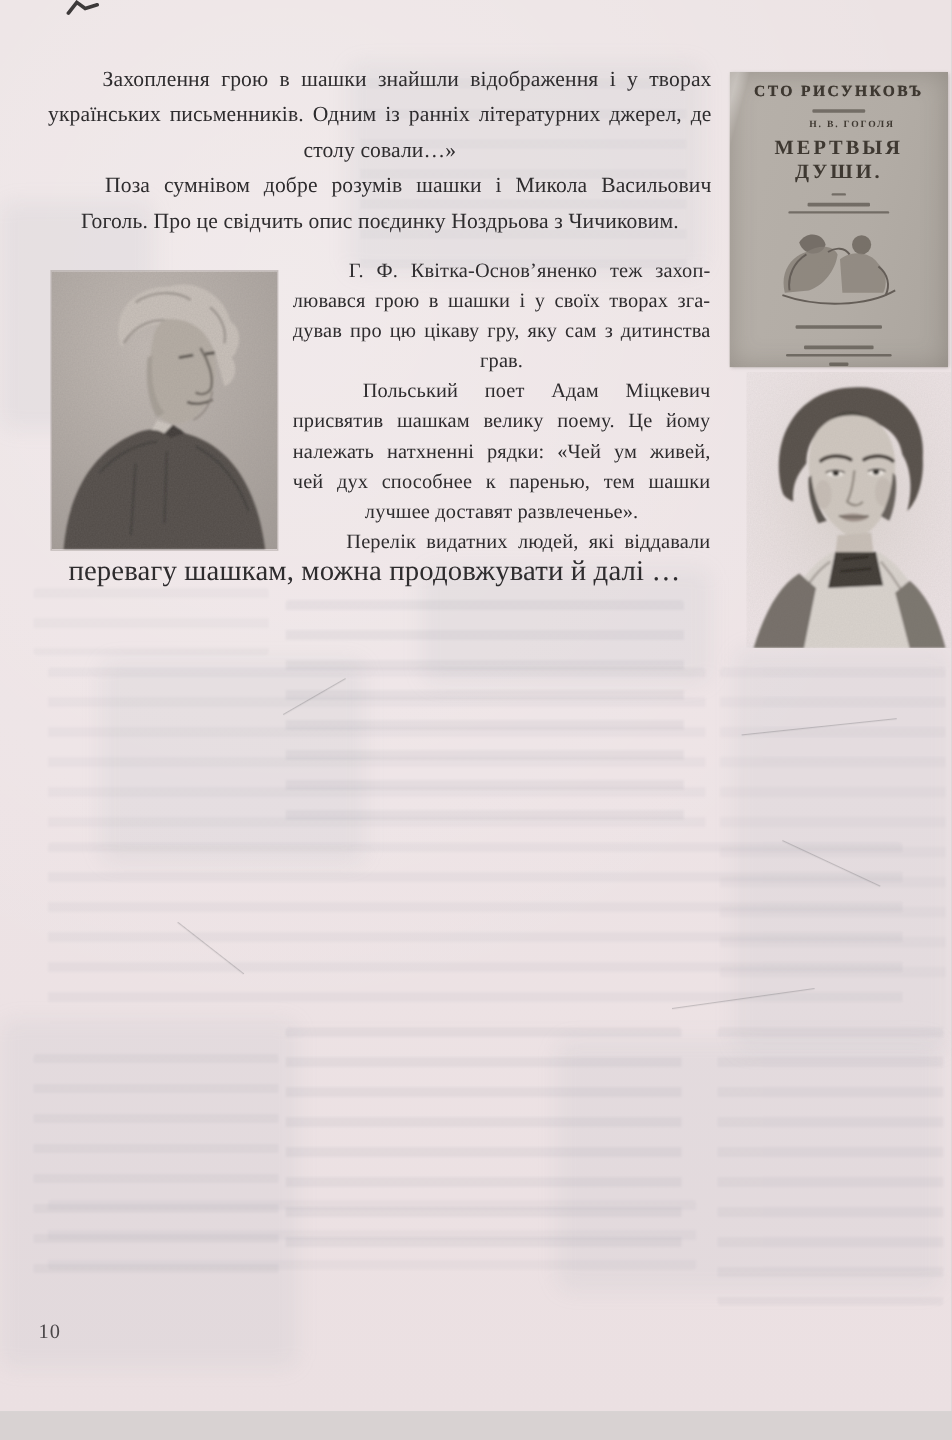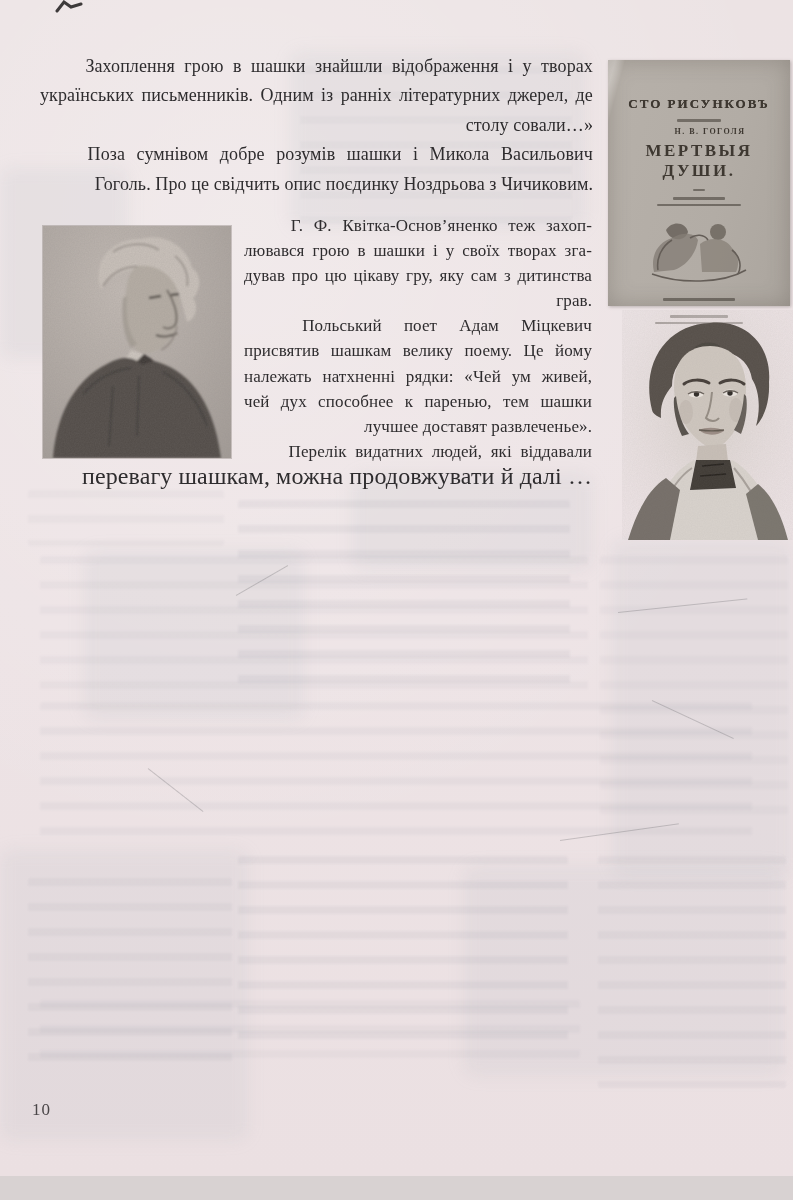--- a/index.html
+++ b/index.html
@@ -16,29 +16,29 @@
   .block-a{left:40px; top:52px; width:553px; font-size:18px;}
   .block-a .ln{height:29.4px; line-height:29.4px;}
   .block-b{left:244px; top:213px; width:348px; font-size:17px;}
   .block-b .ln{height:25.1px; line-height:25.1px;}
   .block-c{left:32px; top:462px; width:560px; font-size:24px;}
   .block-c .ln{height:29px; line-height:29px;}
   .ln{overflow:hidden; white-space:nowrap; letter-spacing:.1px;}
   .j{display:flex; justify-content:space-between; align-items:baseline; white-space:normal;}
   .j span{flex:0 0 auto;}
   .j.ind::before{content:""; flex:0 0 36px;}
-  .e{text-align:right;}
+  .e{text-align:center;}
   
   .cover{
     position:absolute; left:608px; top:60px; width:182px; height:246px;
     background:linear-gradient(105deg,#d9d4cf 0%, #d9d4cf 3%, #b6b0a9 7%, #b2aca5 60%, #aba59e 100%);
     box-shadow: inset 0 0 22px rgba(75,70,62,.28), 1px 1px 3px rgba(90,80,78,.35);
     text-align:center; color:#3e3831;
   }
-  .cv-title{margin-top:36px; font-size:13px; font-weight:bold; letter-spacing:2px; text-shadow:0 0 .6px #3e3831;}
+  .cv-title{margin-top:8px; font-size:13px; font-weight:bold; letter-spacing:2px; text-shadow:0 0 .6px #3e3831;}
   .cv-bar{margin:0 auto; background:rgba(62,56,49,.55); filter:blur(.4px); border-radius:1px;}
   .cv-author{margin-top:5px; font-size:8px; font-weight:bold; letter-spacing:1.5px;margin-left:22px;}
   .cv-sub{margin-top:5px; font-size:17px; font-weight:bold; letter-spacing:2.5px;}
   .cv-art{margin-top:4px;}
   
   .portraitL{position:absolute; left:43px; top:226px; width:188px; height:232px; box-shadow:0 0 0 1px rgba(120,112,106,.35);}
   .portraitR{position:absolute; left:622px; top:310px; width:171px; height:230px;}
   
   .pagenum{position:absolute; left:32px; top:1100px; font-size:17px; color:#4a4648; letter-spacing:1px;}
   

